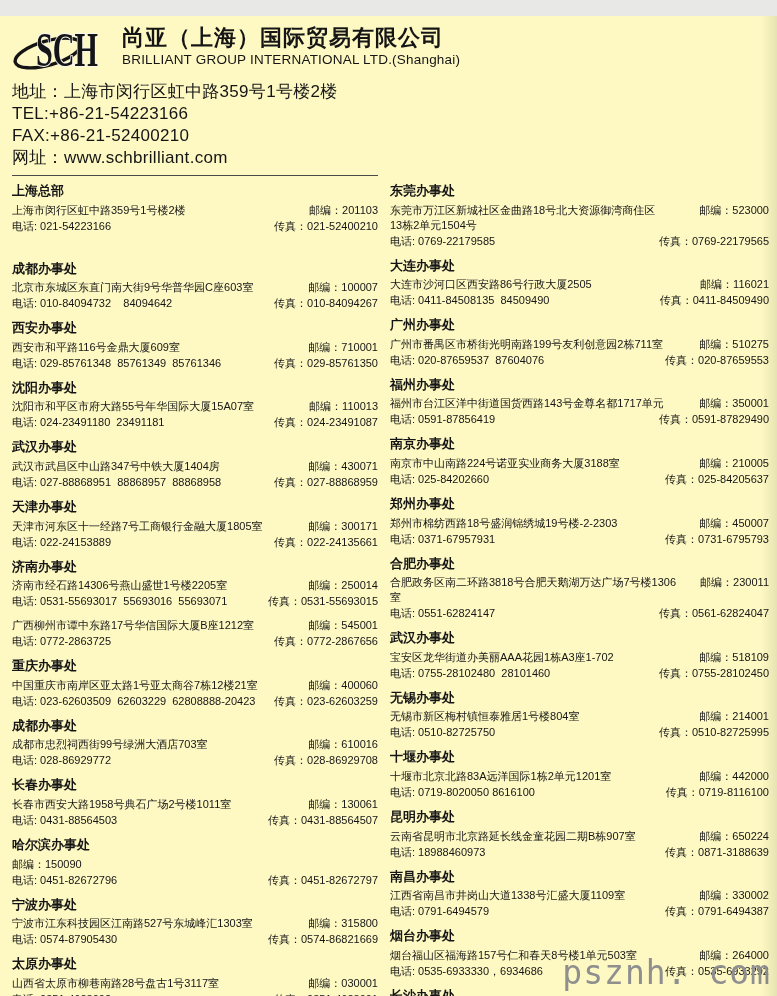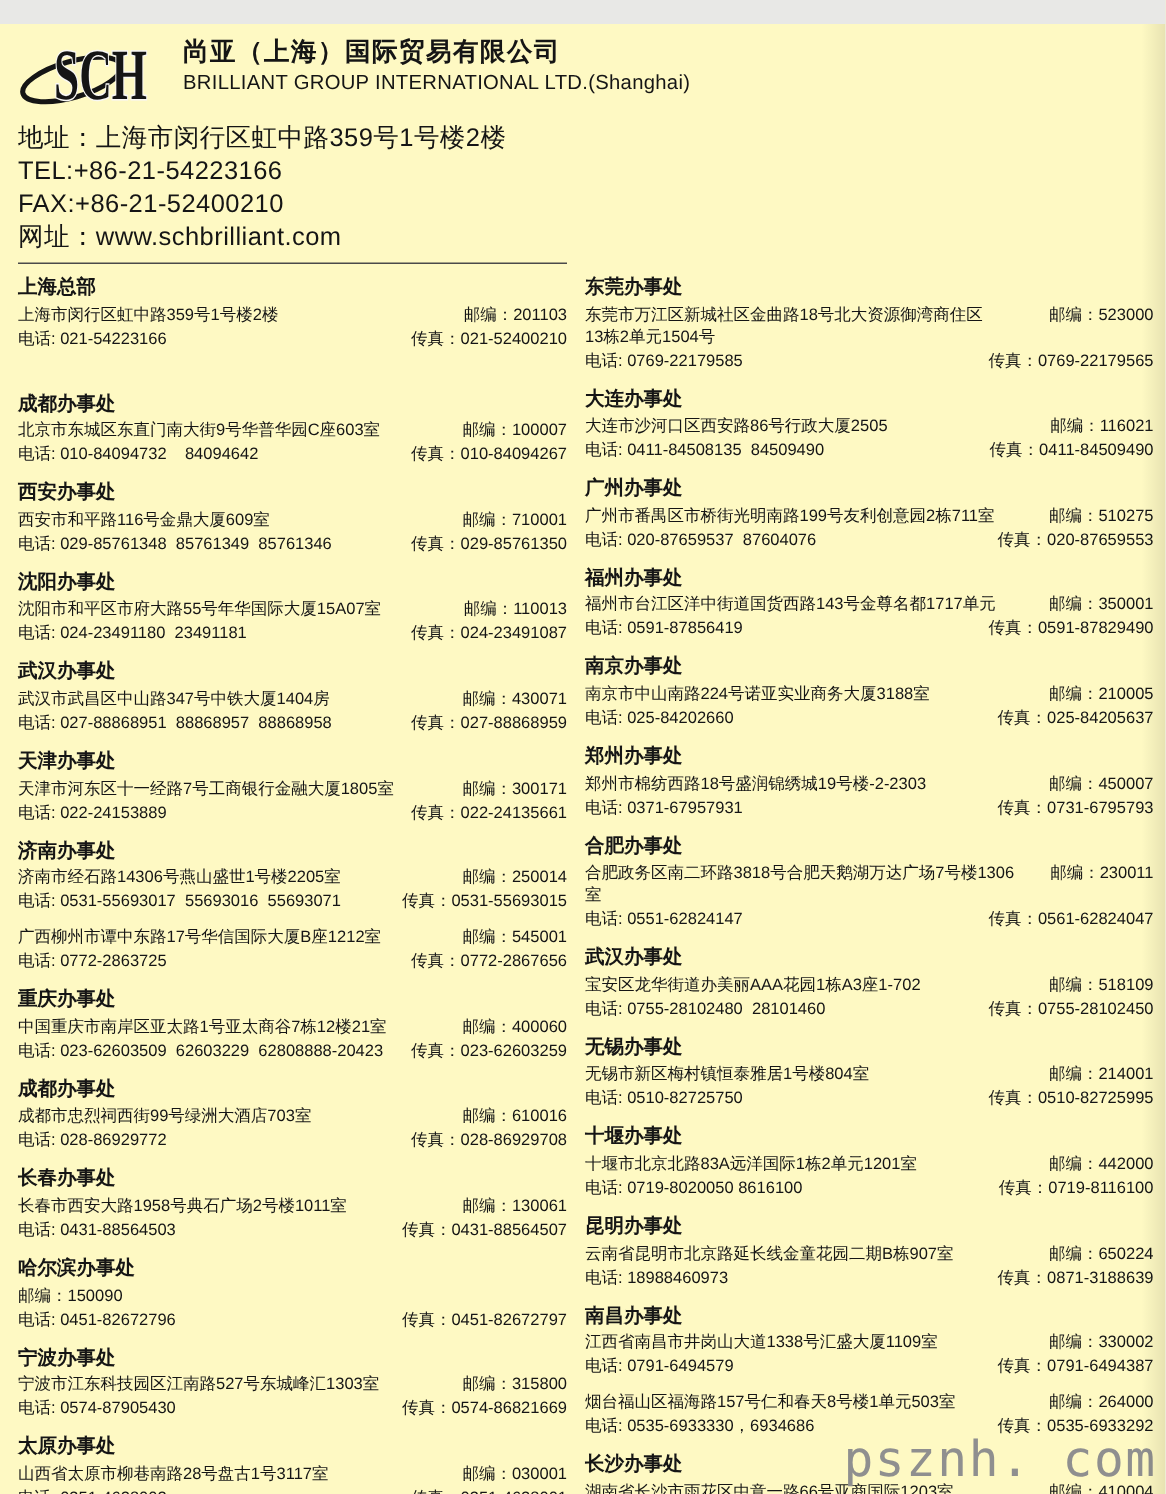--- a/index.html
+++ b/index.html
@@ -10,21 +10,21 @@
   }
   .edge-right{position:absolute;right:0;top:0;width:16px;height:100%;
     background:linear-gradient(to right,rgba(0,0,0,0),rgba(0,0,0,0.09));pointer-events:none;}
   .corner-mark{position:absolute;left:0;bottom:0;width:92px;height:3px;background:#8a8a8a;opacity:.55;}
 
   
   .letterhead{padding:8px 12px 0 12px;}
   .logo-row{display:flex;align-items:flex-start;}
   .logo{position:relative;width:104px;height:48px;flex:0 0 auto;}
   .names{padding-left:6px;padding-top:2px;}
-  .name-cn{font-size:17px;font-weight:700;letter-spacing:1px;line-height:1.1;}
+  .name-cn{font-size:22px;font-weight:700;letter-spacing:1px;line-height:1.1;}
   .name-en{font-size:13.5px;font-weight:400;letter-spacing:.2px;margin-top:2px;}
   .contact-lines{margin-top:9px;font-weight:400;font-size:17px;line-height:22px;letter-spacing:.3px;}
 
   
   .columns{display:flex;padding:0 8px 0 12px;margin-top:6px;}
   .col{min-width:0;}
   .col-left{flex:0 0 366px;margin-right:12px;border-top:1.5px solid #4a4a4a;padding-top:7px;}
   .col-right{flex:1 1 auto;padding-top:8px;}
   .col-left .office:first-child{margin-bottom:27px;}
 
@@ -351,20 +351,21 @@
           <div class="row">
             <div class="addr">江西省南昌市井岗山大道1338号汇盛大厦1109室</div>
             <span class="postal">邮编：330002</span>
           </div>
           <div class="row">
             <span class="phone">电话: 0791-6494579</span>
             <span class="fax">传真：0791-6494387</span>
           </div>
         </div>
         <div class="office">
+          <h3 class="office-title">烟台办事处</h3>
           <div class="row">
             <div class="addr">烟台福山区福海路157号仁和春天8号楼1单元503室</div>
             <span class="postal">邮编：264000</span>
           </div>
           <div class="row">
             <span class="phone">电话: 0535-6933330，6934686</span>
             <span class="fax">传真：0535-6933292</span>
           </div>
         </div>
         <div class="office">

